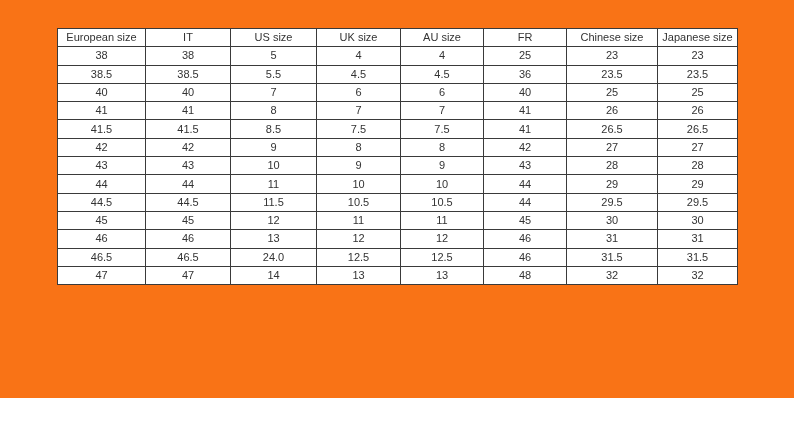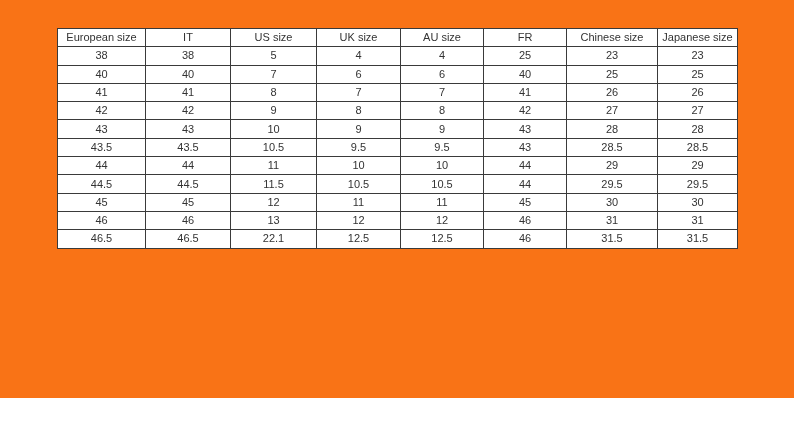--- a/index.html
+++ b/index.html
@@ -80,70 +80,80 @@
           <td>38</td>
           <td>38</td>
           <td>5</td>
           <td>4</td>
           <td>4</td>
           <td>25</td>
           <td>23</td>
           <td>23</td>
         </tr>
         <tr>
+          <td>38.5</td>
+          <td>38.5</td>
+          <td>5.5</td>
+          <td>4.5</td>
+          <td>4.5</td>
+          <td>36</td>
+          <td>23.5</td>
+          <td>23.5</td>
+        </tr>
+        <tr>
           <td>40</td>
           <td>40</td>
           <td>7</td>
           <td>6</td>
           <td>6</td>
           <td>40</td>
           <td>25</td>
           <td>25</td>
         </tr>
         <tr>
           <td>41</td>
           <td>41</td>
           <td>8</td>
           <td>7</td>
           <td>7</td>
           <td>41</td>
           <td>26</td>
           <td>26</td>
         </tr>
         <tr>
+          <td>41.5</td>
+          <td>41.5</td>
+          <td>8.5</td>
+          <td>7.5</td>
+          <td>7.5</td>
+          <td>41</td>
+          <td>26.5</td>
+          <td>26.5</td>
+        </tr>
+        <tr>
           <td>42</td>
           <td>42</td>
           <td>9</td>
           <td>8</td>
           <td>8</td>
           <td>42</td>
           <td>27</td>
           <td>27</td>
         </tr>
         <tr>
           <td>43</td>
           <td>43</td>
           <td>10</td>
           <td>9</td>
           <td>9</td>
           <td>43</td>
           <td>28</td>
           <td>28</td>
         </tr>
         <tr>
-          <td>43.5</td>
-          <td>43.5</td>
-          <td>10.5</td>
-          <td>9.5</td>
-          <td>9.5</td>
-          <td>43</td>
-          <td>28.5</td>
-          <td>28.5</td>
-        </tr>
-        <tr>
           <td>44</td>
           <td>44</td>
           <td>11</td>
           <td>10</td>
           <td>10</td>
           <td>44</td>
           <td>29</td>
           <td>29</td>
         </tr>
         <tr>
@@ -172,22 +182,32 @@
           <td>13</td>
           <td>12</td>
           <td>12</td>
           <td>46</td>
           <td>31</td>
           <td>31</td>
         </tr>
         <tr>
           <td>46.5</td>
           <td>46.5</td>
-          <td>22.1</td>
+          <td>24.0</td>
           <td>12.5</td>
           <td>12.5</td>
           <td>46</td>
           <td>31.5</td>
           <td>31.5</td>
+        </tr>
+        <tr>
+          <td>47</td>
+          <td>47</td>
+          <td>14</td>
+          <td>13</td>
+          <td>13</td>
+          <td>48</td>
+          <td>32</td>
+          <td>32</td>
         </tr>
       </tbody>
   </table>
 </div>
 
 </body></html>

